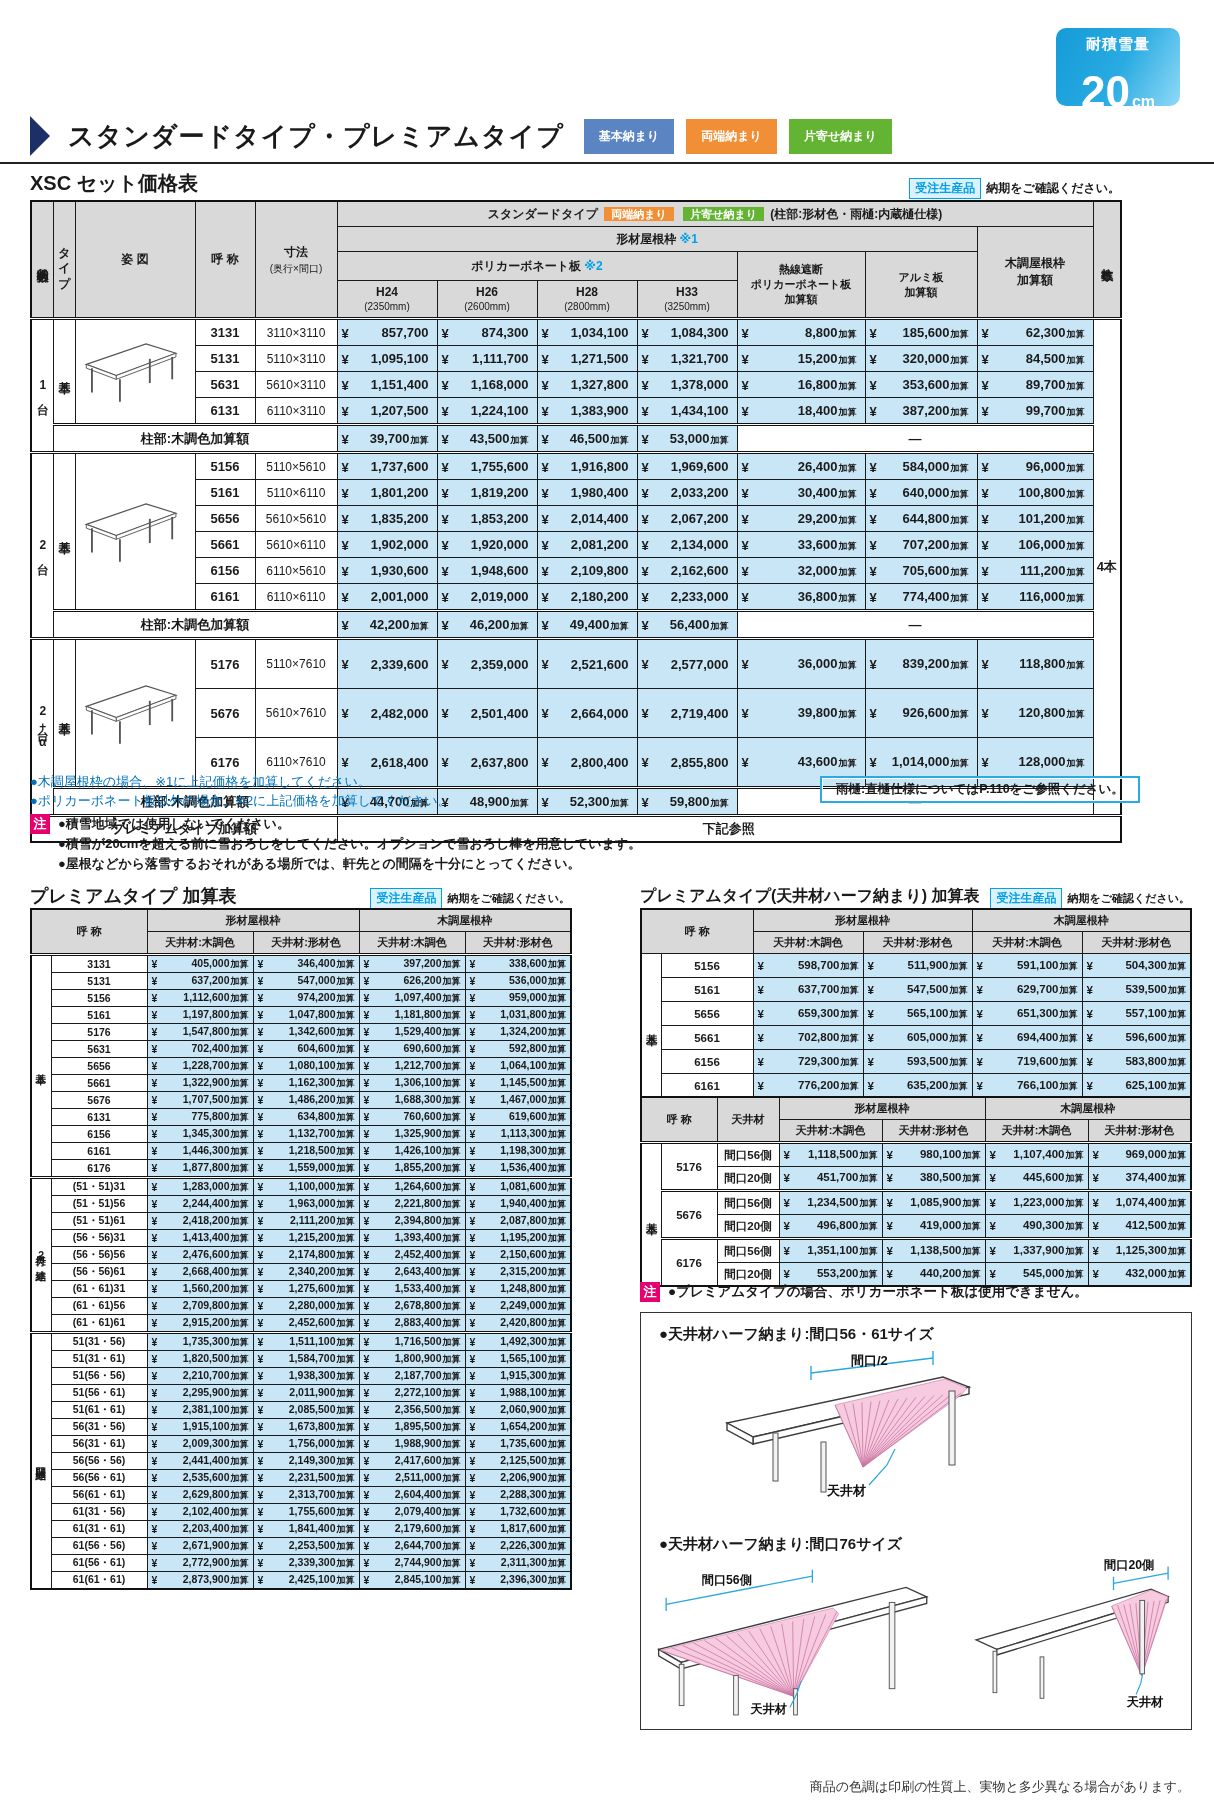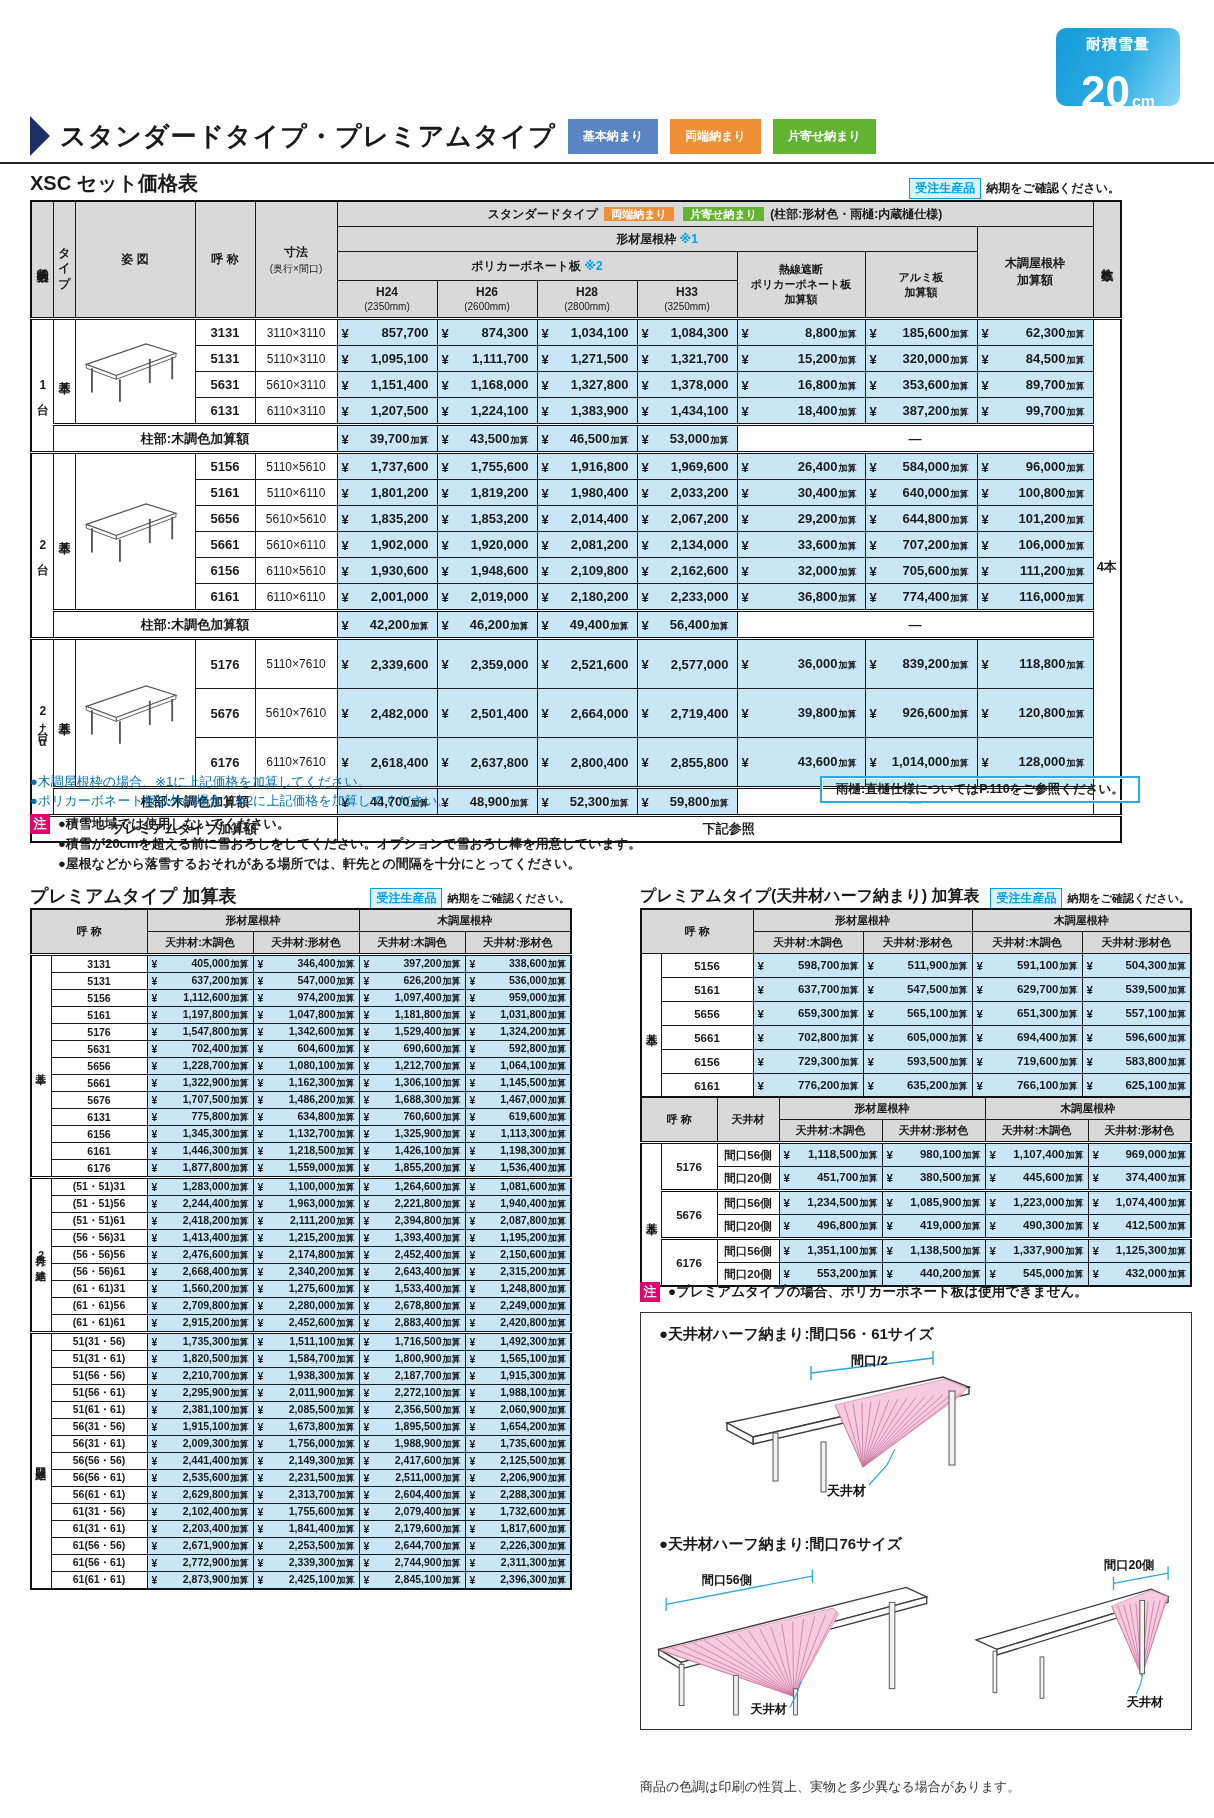--- a/index.html
+++ b/index.html
@@ -12,21 +12,21 @@
     background:linear-gradient(118deg,#159bd8 0%,#29abe2 52%,#90d9f7 100%);
     color:#fff;text-align:center;}
   .snow-label{font-size:15px;font-weight:bold;margin-top:7px;letter-spacing:1px;}
   .snow-value{font-size:44px;font-weight:bold;line-height:44px;margin-top:16px;}
   .snow-unit{font-size:16px;font-weight:bold;margin-left:2px;}
 
   
   .page-header{left:30px;top:112px;height:48px;display:flex;align-items:center;}
   .arrow-icon{width:0;height:0;border-left:20px solid #1c2f66;
     border-top:20px solid transparent;border-bottom:20px solid transparent;margin-right:10px;}
-  .page-title{font-size:26px;font-weight:bold;margin:0;letter-spacing:1px;}
+  .page-title{font-size:26px;font-weight:bold;margin:8px;letter-spacing:1px;}
   .hbadge{color:#fff;font-size:12px;font-weight:bold;padding:9px 15px;margin-left:12px;white-space:nowrap;}
   .rule{left:0;top:162px;width:1214px;height:2px;background:#222;}
 
   
   .mt-title{left:30px;top:170px;font-size:20px;font-weight:bold;}
   .sec-title{font-size:17px;font-weight:bold;}
   .order-note{display:flex;align-items:center;gap:5px;white-space:nowrap;}
   .order-badge{color:#00a0e9;border:1px solid #00a0e9;background:#dbf2fd;
     font-size:12px;font-weight:bold;padding:1px 5px;}
   .order-text{font-size:12px;font-weight:bold;}
@@ -98,21 +98,21 @@
   .d1-title{top:12px;}
   .d2-title{top:222px;}
   .dsvg{position:absolute;}
   .svg-label{font-size:13px;font-weight:bold;fill:#111;}
   .dim{stroke:#2aa7e0;stroke-width:1.4;}
   .leader{stroke:#2aa7e0;stroke-width:1.2;fill:none;}
   .roof{fill:#fff;stroke:#3c3c3c;stroke-width:1.4;}
   .post{fill:#f2f2f2;stroke:#555;stroke-width:1;}
   .fan{fill:#f6cadf;stroke:#c9739f;stroke-width:0.6;}
 
-  .footer-note{left:640px;top:1778px;width:550px;text-align:left;font-size:13px;color:#333;}
+  .footer-note{left:640px;top:1778px;width:550px;text-align:right;font-size:13px;color:#333;}
 </style>
 </head>
 <body>
 
 <div class="page">
 
   <div class="abs snow-badge">
     <div class="snow-label">耐積雪量</div>
     <div class="snow-value"><span>20</span><span class="snow-unit">cm</span></div>
   </div>

